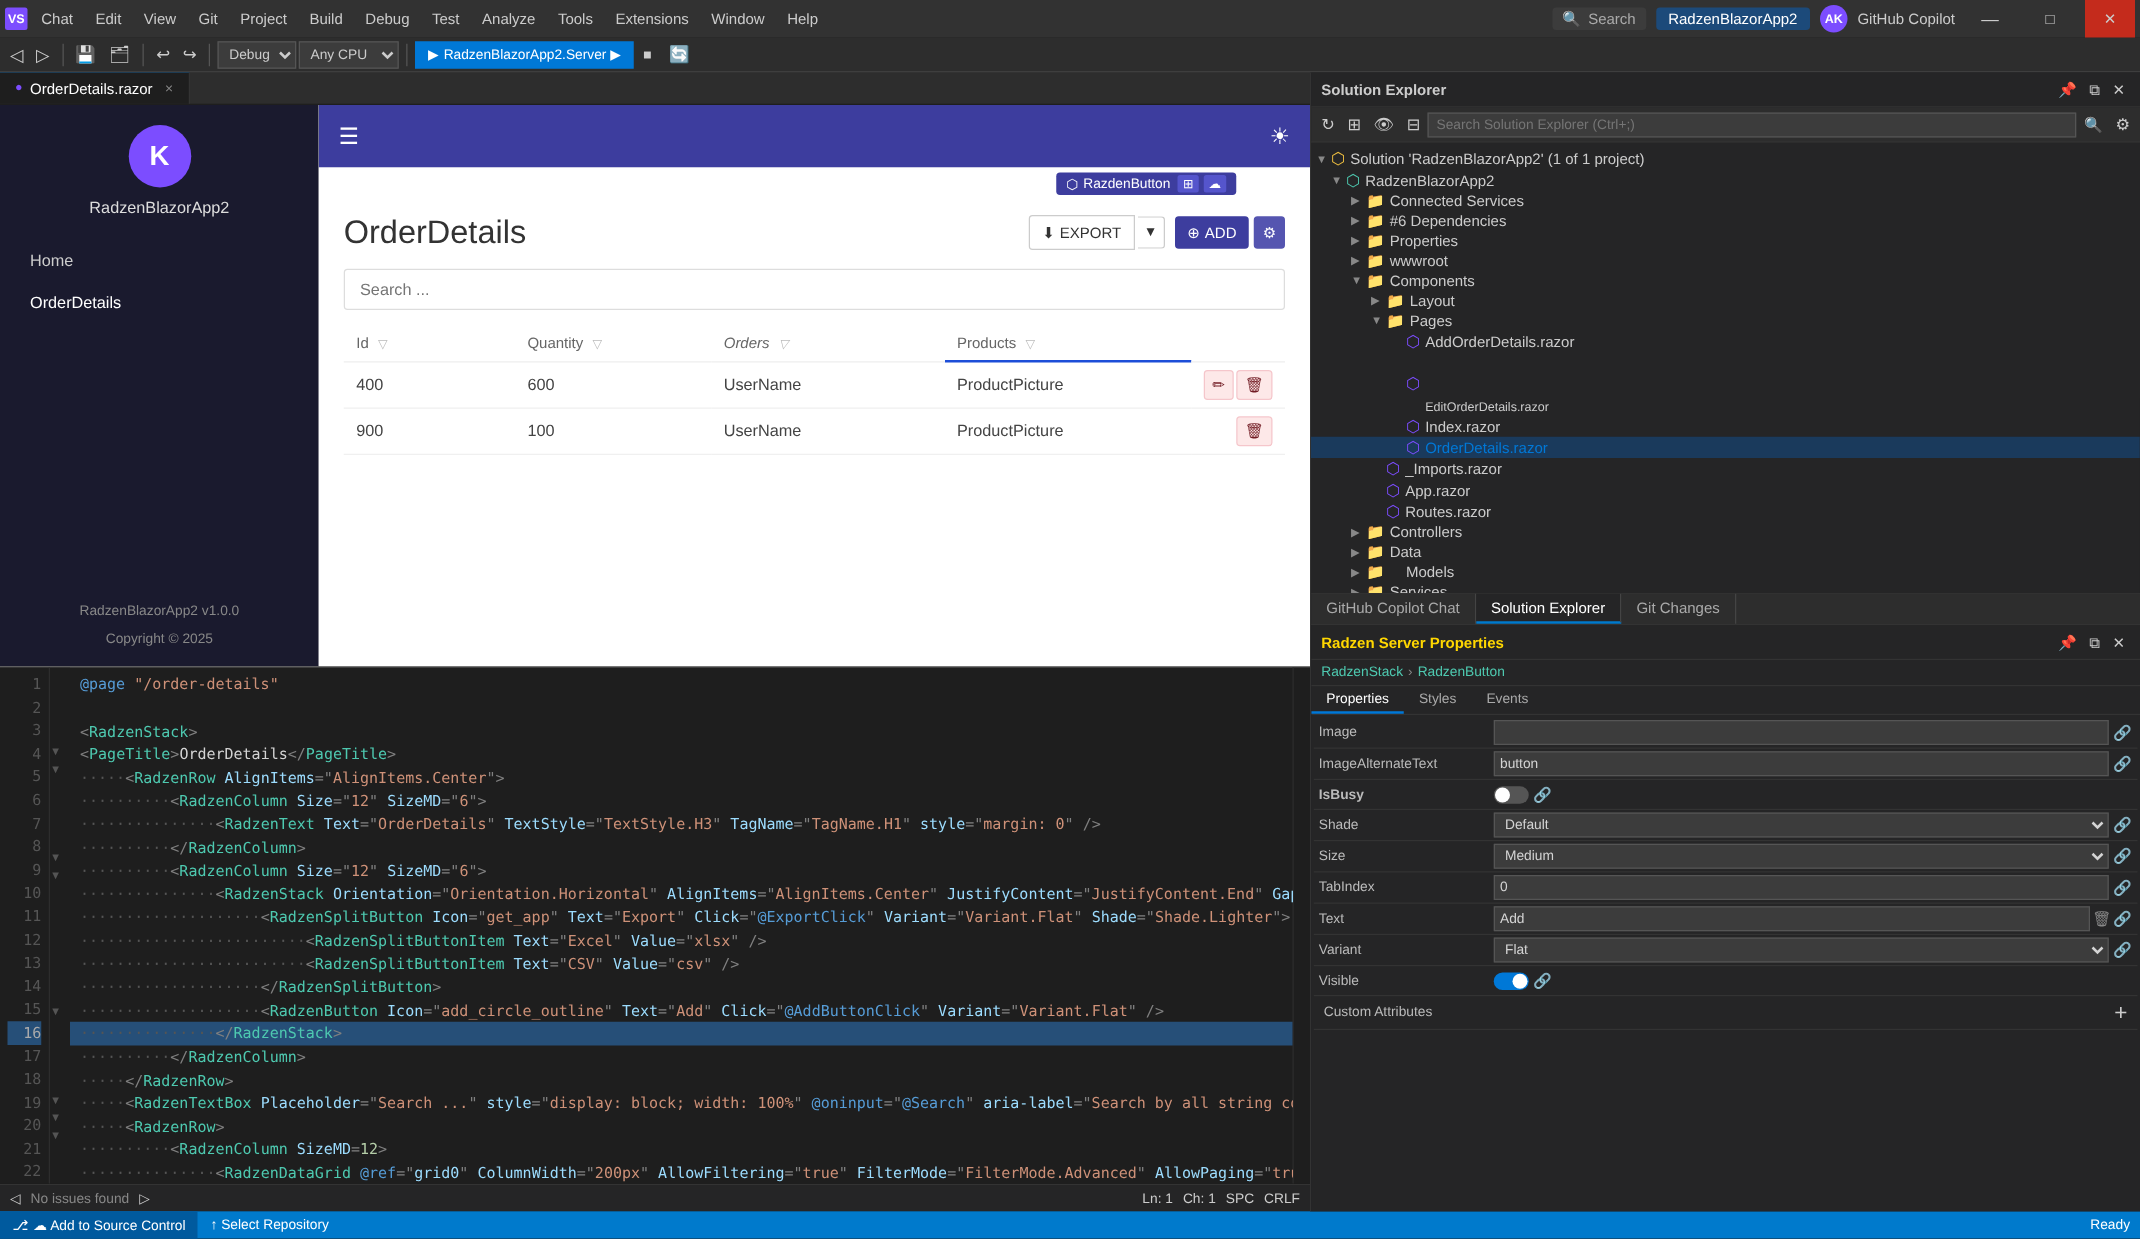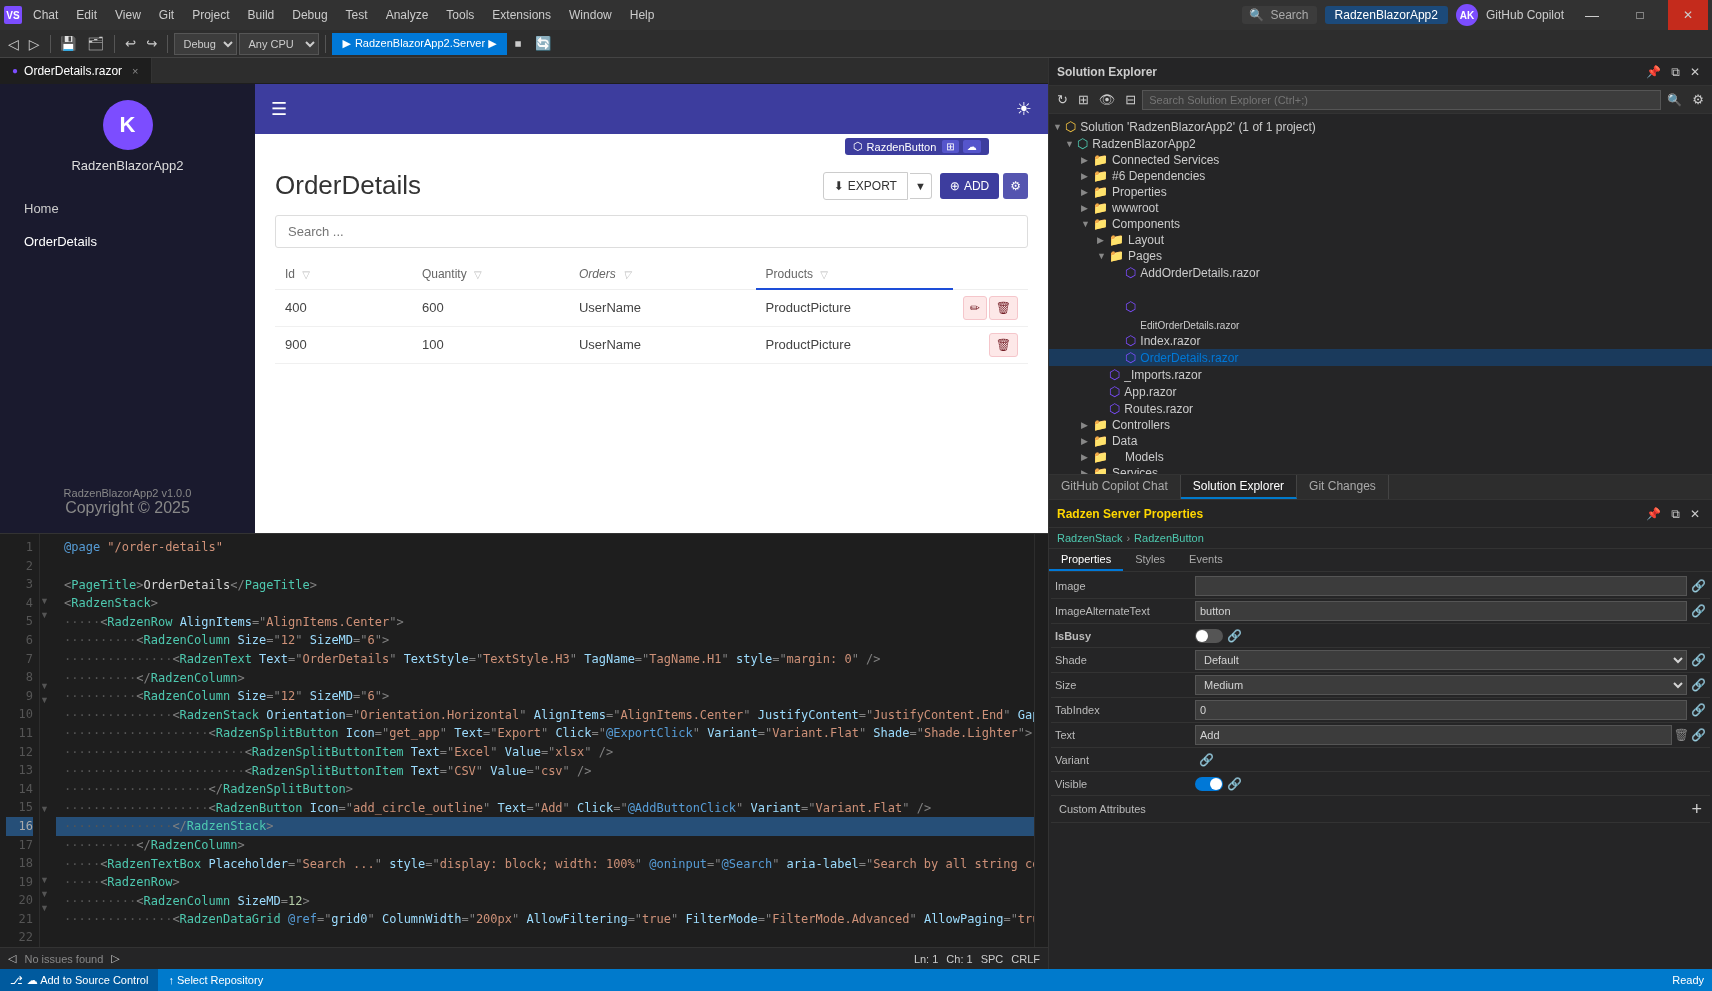--- a/index.html
+++ b/index.html
@@ -78,21 +78,21 @@
 
     <div style="flex:0 0 450px;display:flex;background:#fff;border-bottom:1px solid #333;overflow:hidden;">
 
       <div style="width:255px;background:#1a1a2e;color:white;display:flex;flex-direction:column;align-items:center;padding:16px 8px;flex-shrink:0;">
         <div style="width:50px;height:50px;background:#7c4dff;border-radius:50%;display:flex;align-items:center;justify-content:center;color:white;font-size:22px;font-weight:bold;margin-bottom:8px;">K</div>
         <div style="color:#ddd;font-size:13px;margin-bottom:20px;">RadzenBlazorApp2</div>
         <div style="width:100%;padding:8px 16px;color:#ccc;font-size:13px;cursor:pointer;border-radius:4px;margin-bottom:2px;">Home</div>
         <div style="width:100%;padding:8px 16px;color:white;font-size:13px;cursor:pointer;border-radius:4px;margin-bottom:2px;">OrderDetails</div>
         <div style="margin-top:auto;text-align:center;">
           <div style="color:#888;font-size:11px;">RadzenBlazorApp2 v1.0.0</div>
-          <div style="color:#888;font-size:16px;">Copyright © 2025</div>
+          <div style="color:#888;font-size:11px;margin-top:10px;">Copyright © 2025</div>
         </div>
       </div>
 
       <div style="flex:1;display:flex;flex-direction:column;background:#f5f5f5;overflow:hidden;">
 
         <div style="background:#3d3d9e;height:50px;display:flex;align-items:center;padding:0 16px;flex-shrink:0;">
           <span style="color:white;font-size:18px;cursor:pointer;margin-right:auto;">☰</span>
           <span style="color:white;font-size:18px;cursor:pointer;">☀</span>
         </div>
 
@@ -226,35 +226,36 @@
           <div style="height:19px;"></div>
         <div style="height:19px;"></div>
           <div style="color:#555;">▼</div>
         <div style="color:#555;">▼</div>
           <div style="color:#555;">▼</div>
       </div>
 
       <div style="flex:1;overflow:auto;padding:4px 0;font-family:'Consolas',monospace;font-size:12px;line-height:1.55;color:#d4d4d4;">
         <div style="padding:0 8px;white-space:nowrap;"><span style="color:#569cd6;">@page</span><span style="color:#ce9178;"> "/order-details"</span></div>
         <div style="padding:0 8px;white-space:nowrap;height:19px;"></div>
+        <div style="padding:0 8px;white-space:nowrap;"><span style="color:#808080;">&lt;</span><span style="color:#4ec9b0;">RadzenStack</span><span style="color:#808080;">&gt;</span></div>
         <div style="padding:0 8px;white-space:nowrap;"><span style="color:#808080;">&lt;</span><span style="color:#4ec9b0;">PageTitle</span><span style="color:#808080;">&gt;</span><span>OrderDetails</span><span style="color:#808080;">&lt;/</span><span style="color:#4ec9b0;">PageTitle</span><span style="color:#808080;">&gt;</span></div>
-        <div style="padding:0 8px;white-space:nowrap;"><span style="color:#808080;">&lt;</span><span style="color:#4ec9b0;">RadzenStack</span><span style="color:#808080;">&gt;</span></div>
         <div style="padding:0 8px;white-space:nowrap;"><span style="color:#555;">·····</span><span style="color:#808080;">&lt;</span><span style="color:#4ec9b0;">RadzenRow</span> <span style="color:#9cdcfe;">AlignItems</span><span style="color:#808080;">="</span><span style="color:#ce9178;">AlignItems.Center</span><span style="color:#808080;">"</span><span style="color:#808080;">&gt;</span></div>
         <div style="padding:0 8px;white-space:nowrap;"><span style="color:#555;">··········</span><span style="color:#808080;">&lt;</span><span style="color:#4ec9b0;">RadzenColumn</span> <span style="color:#9cdcfe;">Size</span><span style="color:#808080;">="</span><span style="color:#ce9178;">12</span><span style="color:#808080;">"</span> <span style="color:#9cdcfe;">SizeMD</span><span style="color:#808080;">="</span><span style="color:#ce9178;">6</span><span style="color:#808080;">"&gt;</span></div>
         <div style="padding:0 8px;white-space:nowrap;"><span style="color:#555;">···············</span><span style="color:#808080;">&lt;</span><span style="color:#4ec9b0;">RadzenText</span> <span style="color:#9cdcfe;">Text</span><span style="color:#808080;">="</span><span style="color:#ce9178;">OrderDetails</span><span style="color:#808080;">"</span> <span style="color:#9cdcfe;">TextStyle</span><span style="color:#808080;">="</span><span style="color:#ce9178;">TextStyle.H3</span><span style="color:#808080;">"</span> <span style="color:#9cdcfe;">TagName</span><span style="color:#808080;">="</span><span style="color:#ce9178;">TagName.H1</span><span style="color:#808080;">"</span> <span style="color:#9cdcfe;">style</span><span style="color:#808080;">="</span><span style="color:#ce9178;">margin: 0</span><span style="color:#808080;">"</span> <span style="color:#808080;">/&gt;</span></div>
         <div style="padding:0 8px;white-space:nowrap;"><span style="color:#555;">··········</span><span style="color:#808080;">&lt;/</span><span style="color:#4ec9b0;">RadzenColumn</span><span style="color:#808080;">&gt;</span></div>
         <div style="padding:0 8px;white-space:nowrap;"><span style="color:#555;">··········</span><span style="color:#808080;">&lt;</span><span style="color:#4ec9b0;">RadzenColumn</span> <span style="color:#9cdcfe;">Size</span><span style="color:#808080;">="</span><span style="color:#ce9178;">12</span><span style="color:#808080;">"</span> <span style="color:#9cdcfe;">SizeMD</span><span style="color:#808080;">="</span><span style="color:#ce9178;">6</span><span style="color:#808080;">"&gt;</span></div>
         <div style="padding:0 8px;white-space:nowrap;"><span style="color:#555;">···············</span><span style="color:#808080;">&lt;</span><span style="color:#4ec9b0;">RadzenStack</span> <span style="color:#9cdcfe;">Orientation</span><span style="color:#808080;">="</span><span style="color:#ce9178;">Orientation.Horizontal</span><span style="color:#808080;">"</span> <span style="color:#9cdcfe;">AlignItems</span><span style="color:#808080;">="</span><span style="color:#ce9178;">AlignItems.Center</span><span style="color:#808080;">"</span> <span style="color:#9cdcfe;">JustifyContent</span><span style="color:#808080;">="</span><span style="color:#ce9178;">JustifyContent.End</span><span style="color:#808080;">"</span> <span style="color:#9cdcfe;">Gap</span></div>
         <div style="padding:0 8px;white-space:nowrap;"><span style="color:#555;">····················</span><span style="color:#808080;">&lt;</span><span style="color:#4ec9b0;">RadzenSplitButton</span> <span style="color:#9cdcfe;">Icon</span><span style="color:#808080;">="</span><span style="color:#ce9178;">get_app</span><span style="color:#808080;">"</span> <span style="color:#9cdcfe;">Text</span><span style="color:#808080;">="</span><span style="color:#ce9178;">Export</span><span style="color:#808080;">"</span> <span style="color:#9cdcfe;">Click</span><span style="color:#808080;">="</span><span style="color:#569cd6;">@ExportClick</span><span style="color:#808080;">"</span> <span style="color:#9cdcfe;">Variant</span><span style="color:#808080;">="</span><span style="color:#ce9178;">Variant.Flat</span><span style="color:#808080;">"</span> <span style="color:#9cdcfe;">Shade</span><span style="color:#808080;">="</span><span style="color:#ce9178;">Shade.Lighter</span><span style="color:#808080;">"&gt;</span></div>
         <div style="padding:0 8px;white-space:nowrap;"><span style="color:#555;">·························</span><span style="color:#808080;">&lt;</span><span style="color:#4ec9b0;">RadzenSplitButtonItem</span> <span style="color:#9cdcfe;">Text</span><span style="color:#808080;">="</span><span style="color:#ce9178;">Excel</span><span style="color:#808080;">"</span> <span style="color:#9cdcfe;">Value</span><span style="color:#808080;">="</span><span style="color:#ce9178;">xlsx</span><span style="color:#808080;">"</span> <span style="color:#808080;">/&gt;</span></div>
         <div style="padding:0 8px;white-space:nowrap;"><span style="color:#555;">·························</span><span style="color:#808080;">&lt;</span><span style="color:#4ec9b0;">RadzenSplitButtonItem</span> <span style="color:#9cdcfe;">Text</span><span style="color:#808080;">="</span><span style="color:#ce9178;">CSV</span><span style="color:#808080;">"</span> <span style="color:#9cdcfe;">Value</span><span style="color:#808080;">="</span><span style="color:#ce9178;">csv</span><span style="color:#808080;">"</span> <span style="color:#808080;">/&gt;</span></div>
         <div style="padding:0 8px;white-space:nowrap;"><span style="color:#555;">····················</span><span style="color:#808080;">&lt;/</span><span style="color:#4ec9b0;">RadzenSplitButton</span><span style="color:#808080;">&gt;</span></div>
         <div style="padding:0 8px;white-space:nowrap;"><span style="color:#555;">····················</span><span style="color:#808080;">&lt;</span><span style="color:#4ec9b0;">RadzenButton</span> <span style="color:#9cdcfe;">Icon</span><span style="color:#808080;">="</span><span style="color:#ce9178;">add_circle_outline</span><span style="color:#808080;">"</span> <span style="color:#9cdcfe;">Text</span><span style="color:#808080;">="</span><span style="color:#ce9178;">Add</span><span style="color:#808080;">"</span> <span style="color:#9cdcfe;">Click</span><span style="color:#808080;">="</span><span style="color:#569cd6;">@AddButtonClick</span><span style="color:#808080;">"</span> <span style="color:#9cdcfe;">Variant</span><span style="color:#808080;">="</span><span style="color:#ce9178;">Variant.Flat</span><span style="color:#808080;">"</span> <span style="color:#808080;">/&gt;</span></div>
         <div style="padding:0 8px;white-space:nowrap;background:#264f78;"><span style="color:#555;">···············</span><span style="color:#808080;">&lt;/</span><span style="color:#4ec9b0;">RadzenStack</span><span style="color:#808080;">&gt;</span></div>
         <div style="padding:0 8px;white-space:nowrap;"><span style="color:#555;">··········</span><span style="color:#808080;">&lt;/</span><span style="color:#4ec9b0;">RadzenColumn</span><span style="color:#808080;">&gt;</span></div>
+        <div style="padding:0 8px;white-space:nowrap;"><span style="color:#555;">·····</span><span style="color:#808080;">&lt;/</span><span style="color:#4ec9b0;">RadzenRow</span><span style="color:#808080;">&gt;</span></div>
         <div style="padding:0 8px;white-space:nowrap;"><span style="color:#555;">·····</span><span style="color:#808080;">&lt;</span><span style="color:#4ec9b0;">RadzenTextBox</span> <span style="color:#9cdcfe;">Placeholder</span><span style="color:#808080;">="</span><span style="color:#ce9178;">Search ...</span><span style="color:#808080;">"</span> <span style="color:#9cdcfe;">style</span><span style="color:#808080;">="</span><span style="color:#ce9178;">display: block; width: 100%</span><span style="color:#808080;">"</span> <span style="color:#569cd6;">@oninput</span><span style="color:#808080;">="</span><span style="color:#569cd6;">@Search</span><span style="color:#808080;">"</span> <span style="color:#9cdcfe;">aria-label</span><span style="color:#808080;">="</span><span style="color:#ce9178;">Search by all string columns</span> </div>
         <div style="padding:0 8px;white-space:nowrap;"><span style="color:#555;">·····</span><span style="color:#808080;">&lt;</span><span style="color:#4ec9b0;">RadzenRow</span><span style="color:#808080;">&gt;</span></div>
         <div style="padding:0 8px;white-space:nowrap;"><span style="color:#555;">··········</span><span style="color:#808080;">&lt;</span><span style="color:#4ec9b0;">RadzenColumn</span> <span style="color:#9cdcfe;">SizeMD</span><span style="color:#808080;">=</span><span style="color:#b5cea8;">12</span><span style="color:#808080;">&gt;</span></div>
         <div style="padding:0 8px;white-space:nowrap;"><span style="color:#555;">···············</span><span style="color:#808080;">&lt;</span><span style="color:#4ec9b0;">RadzenDataGrid</span> <span style="color:#569cd6;">@ref</span><span style="color:#808080;">="</span><span style="color:#9cdcfe;">grid0</span><span style="color:#808080;">"</span> <span style="color:#9cdcfe;">ColumnWidth</span><span style="color:#808080;">="</span><span style="color:#ce9178;">200px</span><span style="color:#808080;">"</span> <span style="color:#9cdcfe;">AllowFiltering</span><span style="color:#808080;">="</span><span style="color:#ce9178;">true</span><span style="color:#808080;">"</span> <span style="color:#9cdcfe;">FilterMode</span><span style="color:#808080;">="</span><span style="color:#ce9178;">FilterMode.Advanced</span><span style="color:#808080;">"</span> <span style="color:#9cdcfe;">AllowPaging</span><span style="color:#808080;">="</span><span style="color:#ce9178;">true</span> </div>
       </div>
 
       <div style="width:14px;background:#1e1e1e;border-left:1px solid #2d2d2d;"></div>
     </div>
 
     <div style="height:22px;background:#252526;border-top:1px solid #333;display:flex;align-items:center;padding:0 8px;gap:8px;font-size:11px;color:#ccc;">
@@ -497,20 +498,23 @@
 
         <div style="display:flex;align-items:center;padding:2px 4px;border-bottom:1px solid #333;min-height:24px;">
           <span style="width:140px;font-size:11px;color:#bbb;flex-shrink:0;">Text</span>
           <input type="text" style="flex: 1 1 0%; background: rgb(60, 60, 60); border: 1px solid rgb(85, 85, 85); color: rgb(212, 212, 212); padding: 1px 4px; font-size: 11px; height: 20px;" value="Add">
           <span style="color:#888;font-size:12px;cursor:pointer;margin-left:2px;">🗑</span>
           <span style="color:#888;font-size:12px;cursor:pointer;margin-left:2px;">🔗</span>
         </div>
 
         <div style="display:flex;align-items:center;padding:2px 4px;border-bottom:1px solid #333;min-height:24px;">
           <span style="width:140px;font-size:11px;color:#bbb;flex-shrink:0;">Variant</span>
+          <select style="flex:1;background:#3c3c3c;border:1px solid #555;color:#d4d4d4;padding:1px 4px;font-size:11px;height:20px;">
+            <option>Flat</option>
+          </select>
           <span style="color:#888;font-size:12px;cursor:pointer;margin-left:4px;">🔗</span>
         </div>
 
         <div style="display:flex;align-items:center;padding:2px 4px;border-bottom:1px solid #333;min-height:24px;">
           <span style="width:140px;font-size:11px;color:#bbb;flex-shrink:0;">Visible</span>
           <div style="width:28px;height:14px;background:#0078d7;border-radius:7px;position:relative;cursor:pointer;flex-shrink:0;">
             <div style="position:absolute;width:12px;height:12px;background:white;border-radius:50%;top:1px;left:15px;"></div>
           </div>
           <span style="color:#888;font-size:12px;cursor:pointer;margin-left:4px;">🔗</span>
         </div>

